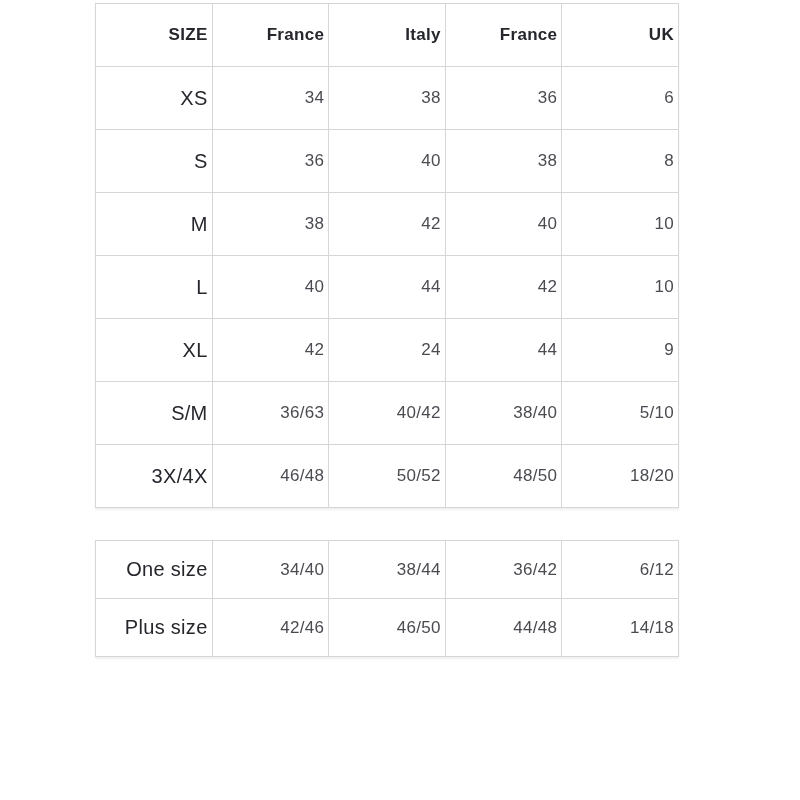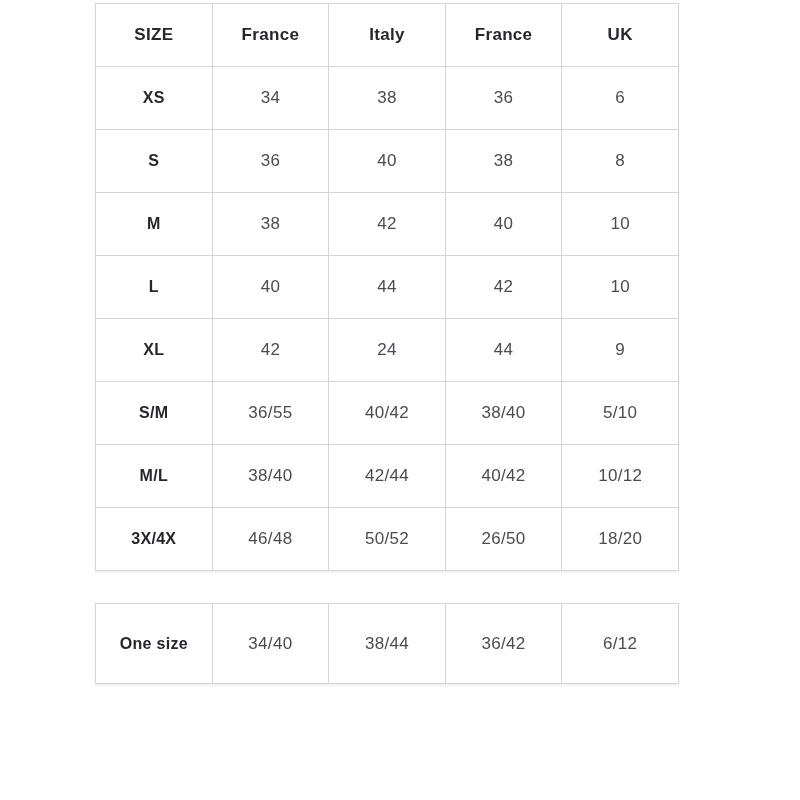--- a/index.html
+++ b/index.html
@@ -27,45 +27,45 @@
   table.size-table {
     border-collapse: collapse;
     width: 100%;
     table-layout: fixed;
     background: #ffffff;
     box-shadow: 0 2px 2px rgba(0,0,0,0.06);
   }
   table.size-table th,
   table.size-table td {
     border: 1px solid #d6d6d6;
-    text-align: center;
+    text-align: right;
     vertical-align: middle;
     height: 63px;
     padding: 0 4px;
     font-size: 17px;
     letter-spacing: 0.3px;
     color: #4b4c52;
     background: #ffffff;
     white-space: nowrap;
   }
   table.size-table th {
     font-weight: bold;
     color: #26272d;
     font-size: 17px;
   }
   table.size-table td.size-col {
-    font-weight: bold;
+    font-weight: normal;
     color: #26272d;
-    font-size: 16px;
+    font-size: 20px;
   }
   .second-table-wrap {
     margin-top: 32px;
   }
   table.size-table.second td {
-    height: 80px;
+    height: 58px;
     margin-top: 24px;
   }
 </style>
 </head>
 <body>
 
 <div class="page">
   <div class="chart-wrap">
 
     <table class="size-table main">
@@ -109,50 +109,50 @@
           </tr>
           <tr>
             <td class="size-col">XL</td>
             <td>42</td>
             <td>24</td>
             <td>44</td>
             <td>9</td>
           </tr>
           <tr>
             <td class="size-col">S/M</td>
-            <td>36/55</td>
+            <td>36/63</td>
             <td>40/42</td>
             <td>38/40</td>
             <td>5/10</td>
           </tr>
           <tr>
-            <td class="size-col">M/L</td>
-            <td>38/40</td>
-            <td>42/44</td>
-            <td>40/42</td>
-            <td>10/12</td>
-          </tr>
-          <tr>
             <td class="size-col">3X/4X</td>
             <td>46/48</td>
             <td>50/52</td>
-            <td>26/50</td>
+            <td>48/50</td>
             <td>18/20</td>
           </tr>
         </tbody>
     </table>
 
     <div class="second-table-wrap">
       <table class="size-table second">
         <tbody>
             <tr>
               <td class="size-col">One size</td>
               <td>34/40</td>
               <td>38/44</td>
               <td>36/42</td>
               <td>6/12</td>
             </tr>
+            <tr>
+              <td class="size-col">Plus size</td>
+              <td>42/46</td>
+              <td>46/50</td>
+              <td>44/48</td>
+              <td>14/18</td>
+            </tr>
           </tbody>
       </table>
     </div>
 
   </div>
 </div>
 
 </body></html>

